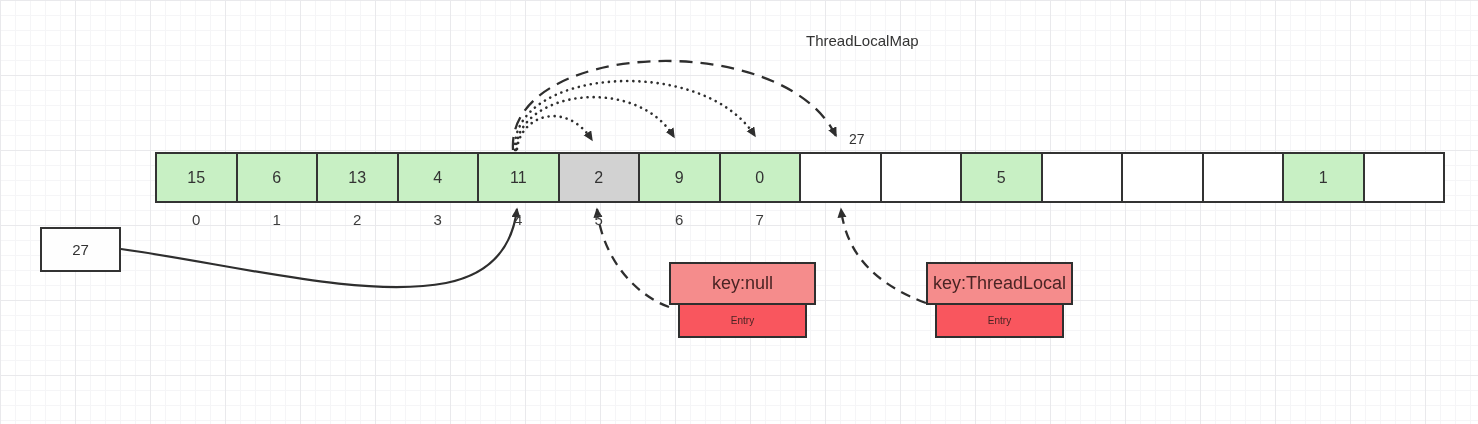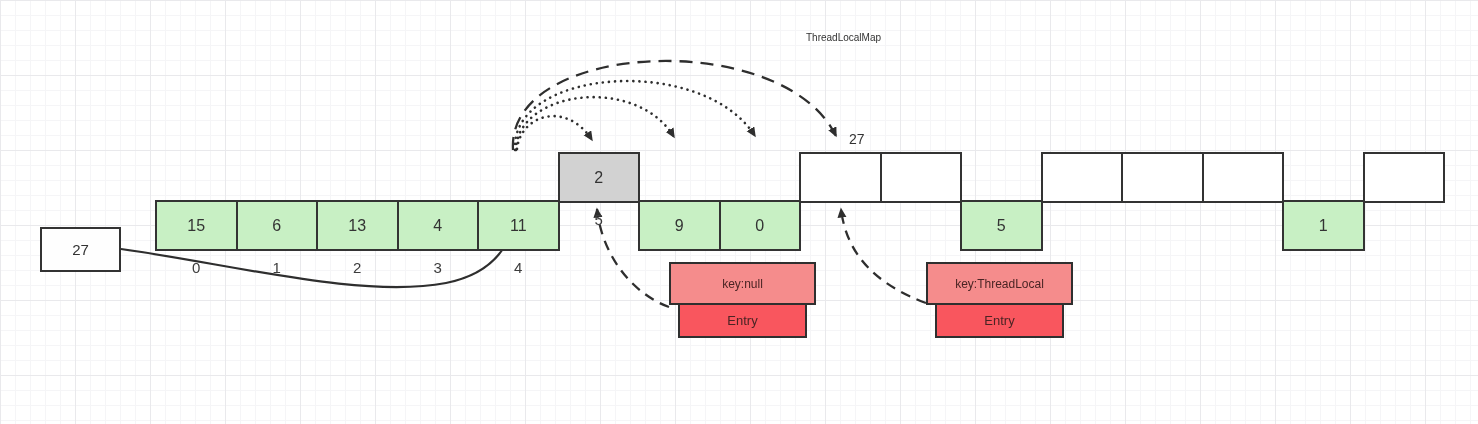--- a/index.html
+++ b/index.html
@@ -7,61 +7,61 @@
     position:relative;width:1478px;height:424px;overflow:hidden;
     font-family:"Liberation Sans","DejaVu Sans",sans-serif;color:#333;
     background-color:#ffffff;
     background-image:
       linear-gradient(#e9e9ec 1px, transparent 1px),
       linear-gradient(90deg,#e9e9ec 1px, transparent 1px),
       linear-gradient(#f5f5f7 1px, transparent 1px),
       linear-gradient(90deg,#f5f5f7 1px, transparent 1px);
     background-size:75px 75px,75px 75px,15px 15px,15px 15px;
   }
-  .title{position:absolute;left:806px;top:32px;font-size:10px;color:#333;}
+  .title{position:absolute;left:806px;top:32px;font-size:15px;color:#333;}
   .probe-label{position:absolute;left:849px;top:131px;font-size:14px;color:#333;}
 
   
   .cells{position:absolute;left:155px;top:152px;display:flex;}
   .cell{
     box-sizing:border-box;width:82.5px;height:51px;margin-left:-2px;
     border:2px solid #333;background:#ffffff;position:relative;
     display:flex;align-items:center;justify-content:center;
     font-size:16px;color:#333;
   }
   .cell:first-child{margin-left:0;}
-  .cell.occupied{background:#c8f0c4;margin-top:48px;}
+  .cell.occupied{background:#c8f0c4;}
   .cell.stale{background:#d2d2d2;}
   .idx{
     position:absolute;top:57px;left:0;right:0;text-align:center;
     font-size:15px;color:#3c3c3c;
   }
 
   
   .box27{
     position:absolute;left:40px;top:227px;width:81px;height:45px;
     box-sizing:border-box;border:2px solid #333;background:#fefefe;
     display:flex;align-items:center;justify-content:center;font-size:15px;
   }
 
   
   .entry{position:absolute;width:147px;top:262px;}
   .entry.left{left:669px;}
   .entry.right{left:926px;text-align:center;}
   .erow{
     box-sizing:border-box;height:43px;border:2px solid #2f2f2f;margin-top:-2px;
     background:#f58c8c;display:flex;align-items:center;justify-content:center;
-    font-size:12px;color:#4a2424;
+    font-size:18px;color:#4a2424;
   }
   .erow:first-child{margin-top:0;}
   .efoot{
     box-sizing:border-box;width:129px;height:35px;margin:-2px auto 0;
     border:2px solid #2f2f2f;background:#f9565e;
     display:flex;align-items:center;justify-content:center;
-    font-size:13px;color:#4a2424;
+    font-size:10px;color:#4a2424;
   }
 
   svg.overlay{position:absolute;left:0;top:0;pointer-events:none;}
 </style>
 </head>
 <body>
 
 <div class="canvas">
 
   <svg class="overlay" width="1478" height="424" viewBox="0 0 1478 424">

